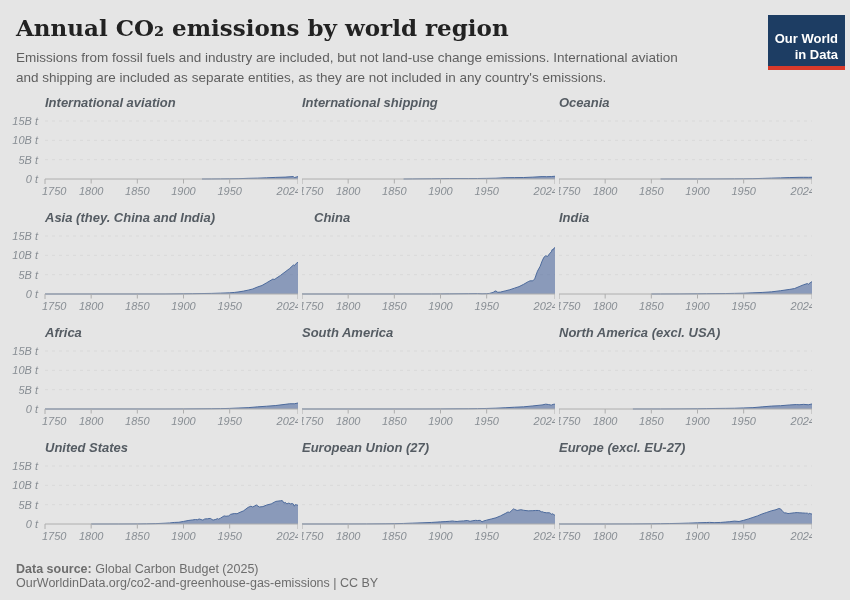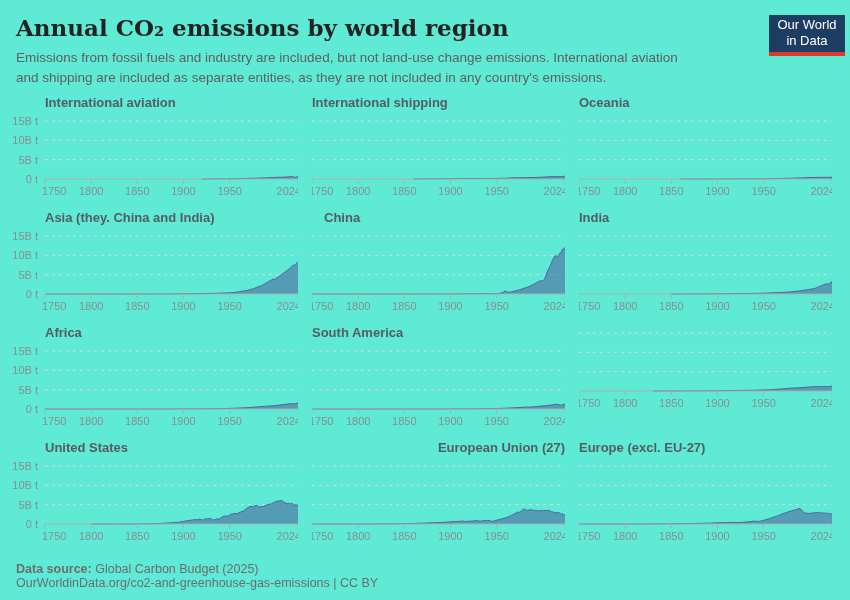--- a/index.html
+++ b/index.html
@@ -1,29 +1,29 @@
 <!DOCTYPE html>
 <html><head>
 <meta charset="utf-8">
 <style>
   :root{
     --navy:#1d3d63; --red:#d93a2b; --title:#222222; --subtitle:#5f5f5f;
     --footer:#6d6d6d; --ct:#555c63; --grid:#d9d9d9; --axis:#aeaeae; --tick:#888e94;
   }
   *{box-sizing:border-box;}
   body{margin:0;background:#fff;font-family:"Liberation Sans",sans-serif;}
-  .page{position:relative;width:850px;height:600px;background:#5eead4;overflow:hidden;}
+  .page{position:relative;width:850px;height:600px;background:#e5e5e5;overflow:hidden;}
   h1{font-family:"DejaVu Serif",serif;font-size:23px;font-weight:700;color:var(--title);
      margin:0;padding:13px 120px 0 16px;line-height:1.3;}
   .sub{margin:5px 16px 0;font-size:13.5px;line-height:1.5;color:var(--subtitle);max-width:745px;}
   .logo{position:absolute;top:15px;right:5px;background:var(--navy);color:#fff;
-        font-weight:400;font-size:13px;line-height:1.2;text-align:center;
-        padding:2px 7px 4px;border-bottom:4px solid var(--red);min-width:76px;}
+        font-weight:700;font-size:13px;line-height:1.2;text-align:right;
+        padding:16px 7px 4px;border-bottom:4px solid var(--red);min-width:76px;}
   .grid{margin:7px 0 0 0;}
-  .row{display:flex;gap:14px;margin-bottom:5px;}
+  .row{display:flex;gap:4px;margin-bottom:5px;font-style:italic;}
   .tile{flex:none;}
   .ct{font-size:13px;font-weight:700;color:var(--ct);height:18px;line-height:16px;
       white-space:nowrap;}
   svg{display:block;}
   svg text{font-family:"Liberation Sans",sans-serif;}
   footer{position:absolute;left:16px;right:16px;bottom:10px;display:flex;
          justify-content:space-between;font-size:12.5px;color:var(--footer);flex-direction:column;}
   footer b{font-weight:700;}
 </style>
 </head>
@@ -234,20 +234,21 @@
             <text x="92.34" y="81.5" text-anchor="middle" font-size="11" fill="#888e94">1850</text>
             <line x1="138.5" x2="138.5" y1="66" y2="70.5" stroke="#aeaeae" stroke-width="1"></line>
             <text x="138.5" y="81.5" text-anchor="middle" font-size="11" fill="#888e94">1900</text>
             <line x1="184.67" x2="184.67" y1="66" y2="70.5" stroke="#aeaeae" stroke-width="1"></line>
             <text x="184.67" y="81.5" text-anchor="middle" font-size="11" fill="#888e94">1950</text>
             <line x1="253" x2="253" y1="66" y2="71" stroke="#aeaeae" stroke-width="1"></line>
             <text x="256" y="81.5" text-anchor="end" font-size="11" fill="#888e94">2024</text>
           </svg>
         </div>
         <div class="tile">
+          <div class="ct" style="margin-left: 0px;">North America (excl. USA)</div>
           <svg width="253" height="92" viewBox="0 0 253 92">
             <line x1="0" x2="253" y1="8" y2="8" stroke="#d9d9d9" stroke-width="1" stroke-dasharray="3,4"></line>
             <line x1="0" x2="253" y1="27.33" y2="27.33" stroke="#d9d9d9" stroke-width="1" stroke-dasharray="3,4"></line>
             <line x1="0" x2="253" y1="46.67" y2="46.67" stroke="#d9d9d9" stroke-width="1" stroke-dasharray="3,4"></line>
             <path d="M0,66L0,66L73.87,65.99L101.57,65.96L120.04,65.88L138.5,65.77L147.74,65.61L156.97,65.46L166.2,65.38L175.44,65.27L184.67,64.96L193.91,64.65L203.14,63.87L212.37,63.1L221.61,62.71L230.84,61.94L237.3,61.55L240.07,61.75L244.69,61.36L249.31,61.75L253,60.97L253,66Z" fill="#4d689c" fill-opacity="0.6" stroke="none"></path>
             <polyline points="73.87,65.99 101.57,65.96 120.04,65.88 138.5,65.77 147.74,65.61 156.97,65.46 166.2,65.38 175.44,65.27 184.67,64.96 193.91,64.65 203.14,63.87 212.37,63.1 221.61,62.71 230.84,61.94 237.3,61.55 240.07,61.75 244.69,61.36 249.31,61.75 253,60.97" fill="none" stroke="#4c6a9c" stroke-width="1" stroke-linejoin="round"></polyline>
             <line x1="0" x2="253" y1="66" y2="66" stroke="#aeaeae" stroke-width="1"></line>
             <line x1="0" x2="0" y1="66" y2="71" stroke="#aeaeae" stroke-width="1"></line>
             <text x="-3" y="81.5" text-anchor="start" font-size="11" fill="#888e94">1750</text>
             <line x1="46.17" x2="46.17" y1="66" y2="70.5" stroke="#aeaeae" stroke-width="1"></line>
@@ -285,21 +286,21 @@
             <text x="137.34" y="81.5" text-anchor="middle" font-size="11" fill="#888e94">1850</text>
             <line x1="183.5" x2="183.5" y1="66" y2="70.5" stroke="#aeaeae" stroke-width="1"></line>
             <text x="183.5" y="81.5" text-anchor="middle" font-size="11" fill="#888e94">1900</text>
             <line x1="229.67" x2="229.67" y1="66" y2="70.5" stroke="#aeaeae" stroke-width="1"></line>
             <text x="229.67" y="81.5" text-anchor="middle" font-size="11" fill="#888e94">1950</text>
             <line x1="298" x2="298" y1="66" y2="71" stroke="#aeaeae" stroke-width="1"></line>
             <text x="301" y="81.5" text-anchor="end" font-size="11" fill="#888e94">2024</text>
           </svg>
         </div>
         <div class="tile">
-          <div class="ct" style="margin-left: 0px; text-align: right;">European Union (27)</div>
+          <div class="ct" style="margin-left: 0px;">European Union (27)</div>
           <svg width="253" height="92" viewBox="0 0 253 92">
             <line x1="0" x2="253" y1="8" y2="8" stroke="#d9d9d9" stroke-width="1" stroke-dasharray="3,4"></line>
             <line x1="0" x2="253" y1="27.33" y2="27.33" stroke="#d9d9d9" stroke-width="1" stroke-dasharray="3,4"></line>
             <line x1="0" x2="253" y1="46.67" y2="46.67" stroke="#d9d9d9" stroke-width="1" stroke-dasharray="3,4"></line>
             <path d="M0,66L0,66L46.17,65.96L64.64,65.92L83.1,65.81L92.34,65.69L101.57,65.46L110.8,65.15L120.04,64.84L129.27,64.45L138.5,63.87L143.12,63.6L147.74,63.29L150.51,62.98L152.35,63.29L155.12,63.49L156.97,63.22L161.59,62.91L165.28,62.52L168.05,63.29L170.82,62.71L173.59,62.33L175.44,62.52L178.21,62.33L180.05,63.87L181.9,62.91L184.67,62.13L189.29,60.97L193.91,59.81L198.52,57.88L203.14,55.56L205.91,54.01L207.76,54.4L211.45,50.92L212.37,51.31L215.14,52.47L216.99,52.08L218.84,51.69L221.61,52.27L226.22,52.85L230.84,52.66L233.61,52.47L236.38,52.47L238.23,52.85L239.15,54.01L240.07,53.63L241.92,54.4L244.69,54.79L247.46,54.79L248.38,55.17L249.31,56.33L250.23,55.75L251.15,56.14L252.08,56.91L253,57.11L253,66Z" fill="#4d689c" fill-opacity="0.6" stroke="none"></path>
             <polyline points="0,66 46.17,65.96 64.64,65.92 83.1,65.81 92.34,65.69 101.57,65.46 110.8,65.15 120.04,64.84 129.27,64.45 138.5,63.87 143.12,63.6 147.74,63.29 150.51,62.98 152.35,63.29 155.12,63.49 156.97,63.22 161.59,62.91 165.28,62.52 168.05,63.29 170.82,62.71 173.59,62.33 175.44,62.52 178.21,62.33 180.05,63.87 181.9,62.91 184.67,62.13 189.29,60.97 193.91,59.81 198.52,57.88 203.14,55.56 205.91,54.01 207.76,54.4 211.45,50.92 212.37,51.31 215.14,52.47 216.99,52.08 218.84,51.69 221.61,52.27 226.22,52.85 230.84,52.66 233.61,52.47 236.38,52.47 238.23,52.85 239.15,54.01 240.07,53.63 241.92,54.4 244.69,54.79 247.46,54.79 248.38,55.17 249.31,56.33 250.23,55.75 251.15,56.14 252.08,56.91 253,57.11" fill="none" stroke="#4c6a9c" stroke-width="1" stroke-linejoin="round"></polyline>
             <line x1="0" x2="253" y1="66" y2="66" stroke="#aeaeae" stroke-width="1"></line>
             <line x1="0" x2="0" y1="66" y2="71" stroke="#aeaeae" stroke-width="1"></line>
             <text x="-3" y="81.5" text-anchor="start" font-size="11" fill="#888e94">1750</text>
             <line x1="46.17" x2="46.17" y1="66" y2="70.5" stroke="#aeaeae" stroke-width="1"></line>

